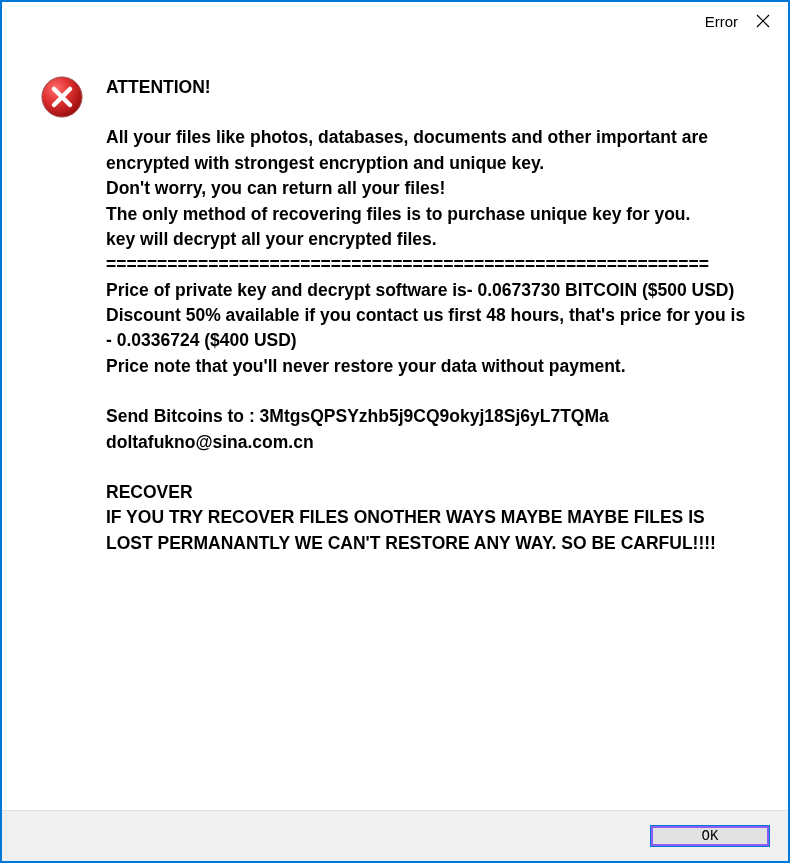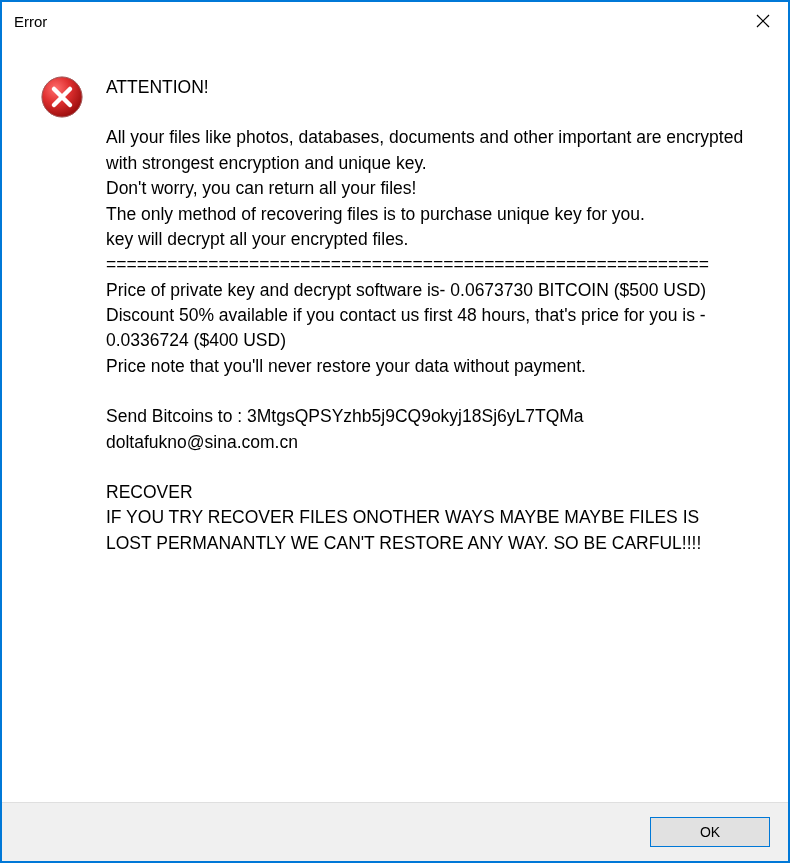--- a/index.html
+++ b/index.html
@@ -24,21 +24,21 @@
       position: relative;
       display: flex;
       flex-direction: column;
     }
     
     .titlebar {
       height: 38px;
       background: #ffffff;
       display: flex;
       align-items: center;
-      justify-content: space-between;
+      justify-content: flex-end;
       padding-left: 12px;
     }
     
     .title {
       font-size: 15px;
       color: #000;
     }
     
     .close-btn {
       width: 50px;
@@ -77,41 +77,42 @@
       flex: 1;
       font-size: 17.5px;
       color: #000;
       line-height: 1.45;
       z-index: 1;
       padding-right: 10px;
     }
     
     .message-col .para {
       margin-bottom: 0;
+      font-weight: bold;
     }
     
     .message-col .gap {
       height: 25px;
     }
     
     .button-area {
       background: #f0f0f0;
       border-top: 1px solid #dfdfdf;
       padding: 14px 18px;
       display: flex;
       justify-content: flex-end;
     }
     
     .ok-btn {
       min-width: 120px;
-      height: 30px;
+      height: 22px;
       background: #e1e1e1;
-      border: 1px solid #8b5cf6;
+      border: 3px solid #8b5cf6;
       font-size: 14px;
-      font-family: Liberation Sans, sans-serif;
+      font-family: Liberation Mono, monospace;
       cursor: pointer;
       outline: 1px solid #0078d7;
       outline-offset: -1px;
     }
   </style>
 </head>
 <body>
 
 <div class="dialog">
 

